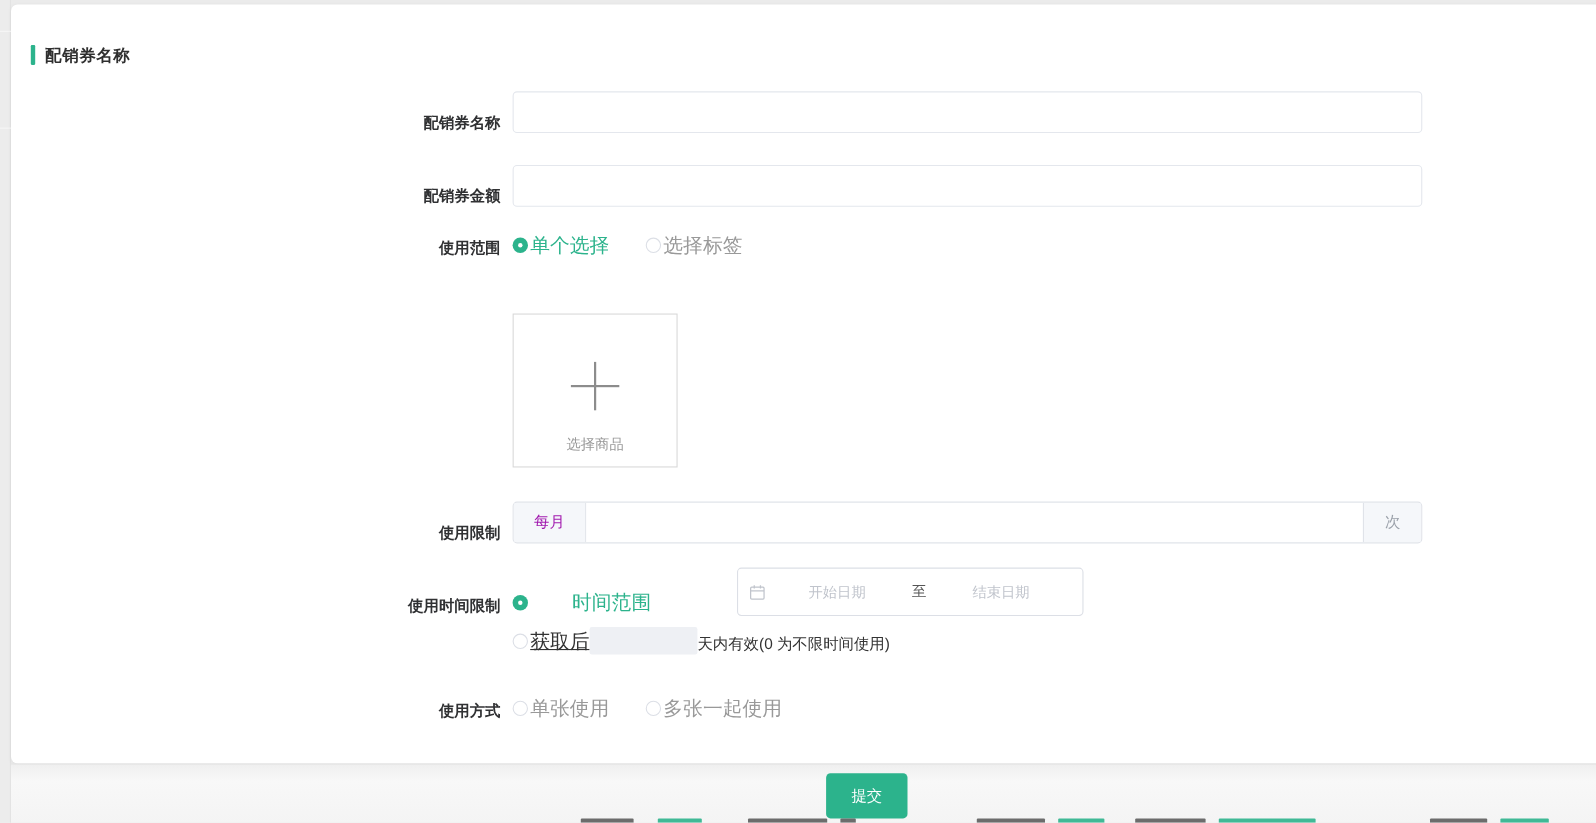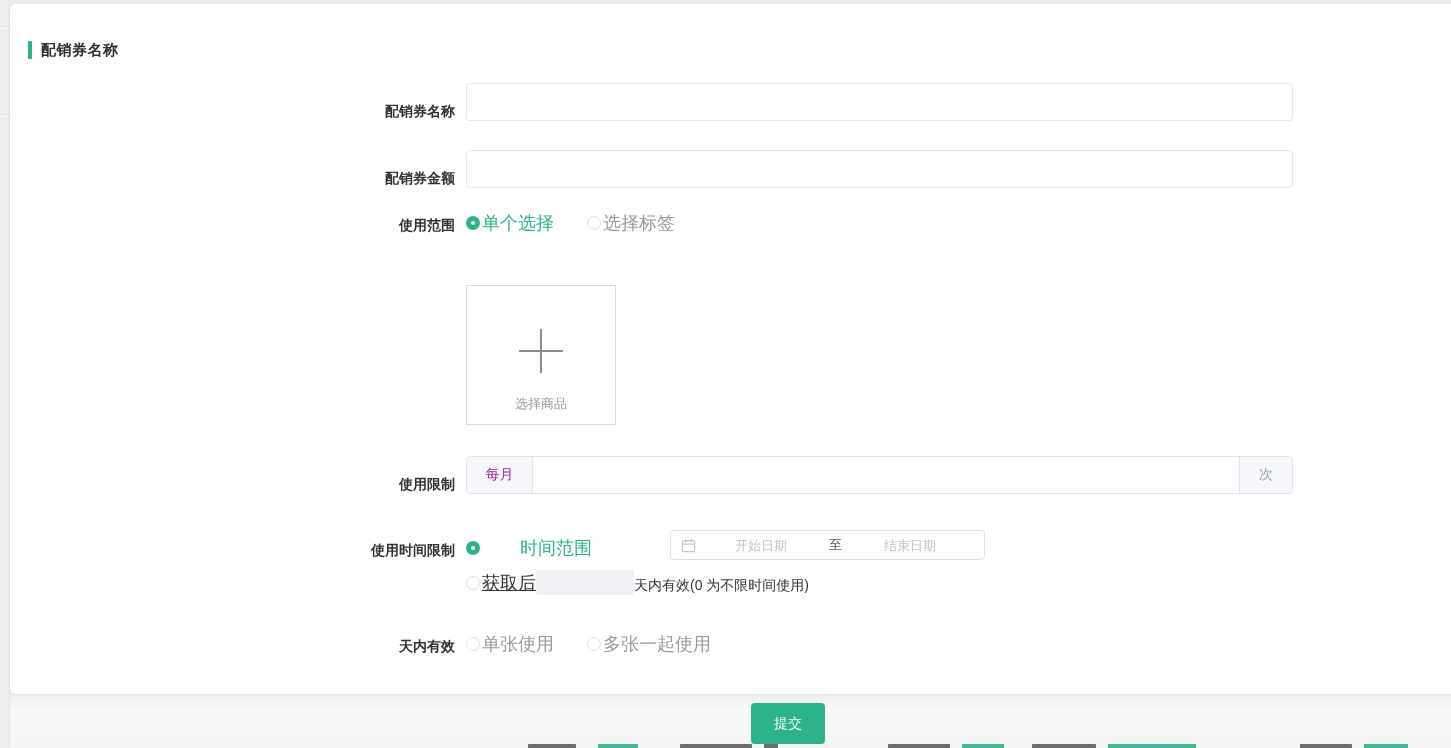--- a/index.html
+++ b/index.html
@@ -52,21 +52,21 @@
 
   
   .group { flex:1; height:100%; display:flex; border:1px solid #e0e3e9; border-radius:4px; overflow:hidden; background:#fff; }
   .group .prepend { width:66px; background:#f5f7fa; border-right:1px solid #e0e3e9;
     color:#a21caf; display:flex; align-items:center; justify-content:center; font-size:14px; }
   .group .append { width:53px; background:#f5f7fa; border-left:1px solid #e0e3e9;
     color:#9aa0a9; display:flex; align-items:center; justify-content:center; font-size:14px; }
   .group input { flex:1; border:none; outline:none; padding:0 12px; font-size:14px; color:#333; }
 
   
-  .date-picker { margin-left:78px; width:315px; height:30px; border:1px solid #dcdfe6;
+  .date-picker { margin-left:78px; width:315px; height:44px; border:1px solid #dcdfe6;
     border-radius:4px; display:flex; align-items:center; padding:0 10px; background:#fff; cursor:pointer; }
   .date-picker input { border:none; outline:none; flex:1; min-width:0; text-align:center;
     font-size:13px; color:#606266; background:transparent; }
   .date-picker input::placeholder { color:#c0c4cc; }
   .range-sep { color:#555; font-size:13px; padding:0 4px; }
   .cal-icon { flex:0 0 16px; display:flex; align-items:center; }
 
   .days-box { width:98px; height:25px; background:#eef0f4; border-radius:2px; border:none;
     outline:none; padding:0 8px; font-size:13px; color:#333; }
   .inline-text { font-size:14px; color:#333; }
@@ -158,21 +158,21 @@
 <div class="row" style="top:569px; height:26px; left:466px; width:827px;">
   <div class="opt" style="margin-right:0;">
     <span class="radio off"></span>
     <span class="opt-label dark">获取后</span>
   </div>
   <input class="days-box" type="text" value="" style="">
   <span class="inline-text">天内有效(0 为不限时间使用)</span>
 </div>
 
 <div class="row" style="top:634px; height:22px;">
-  <div class="lbl">天内有效</div>
+  <div class="lbl">使用方式</div>
   <div class="opt">
     <span class="radio off"></span>
     <span class="opt-label">单张使用</span>
   </div>
   <div class="opt">
     <span class="radio off"></span>
     <span class="opt-label">多张一起使用</span>
   </div>
 </div>
 

